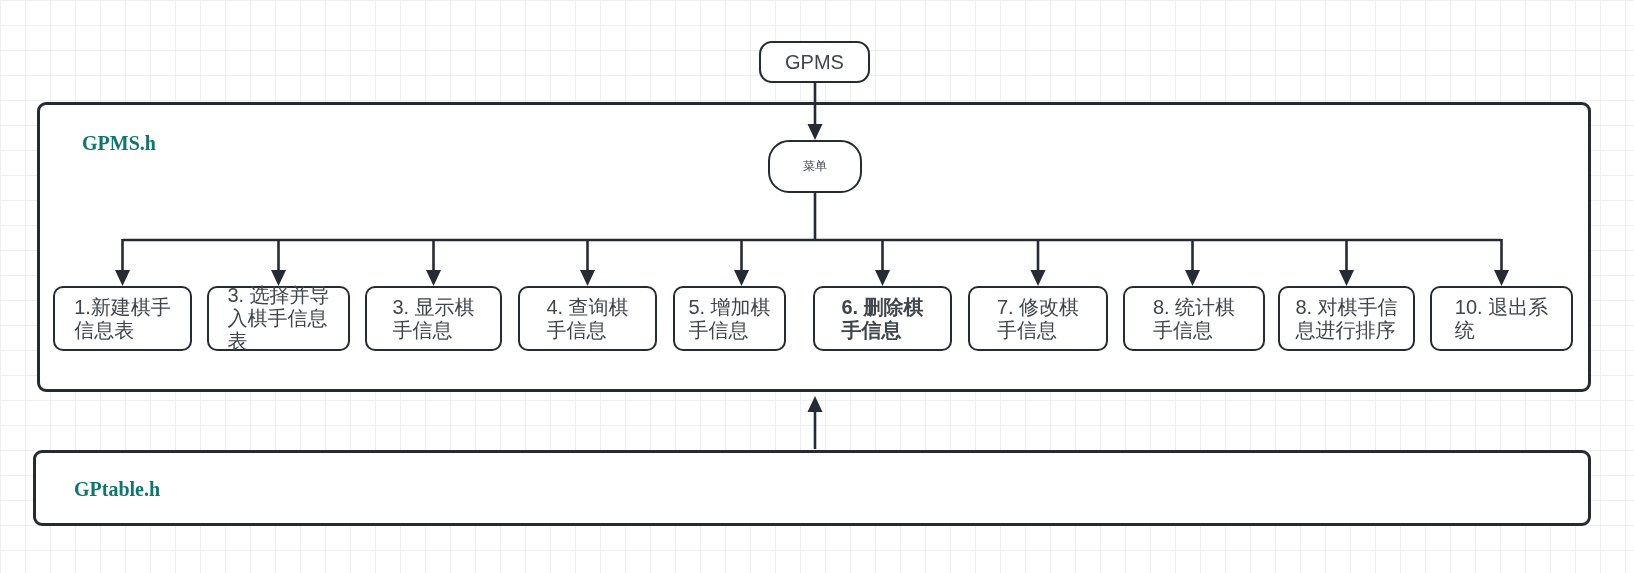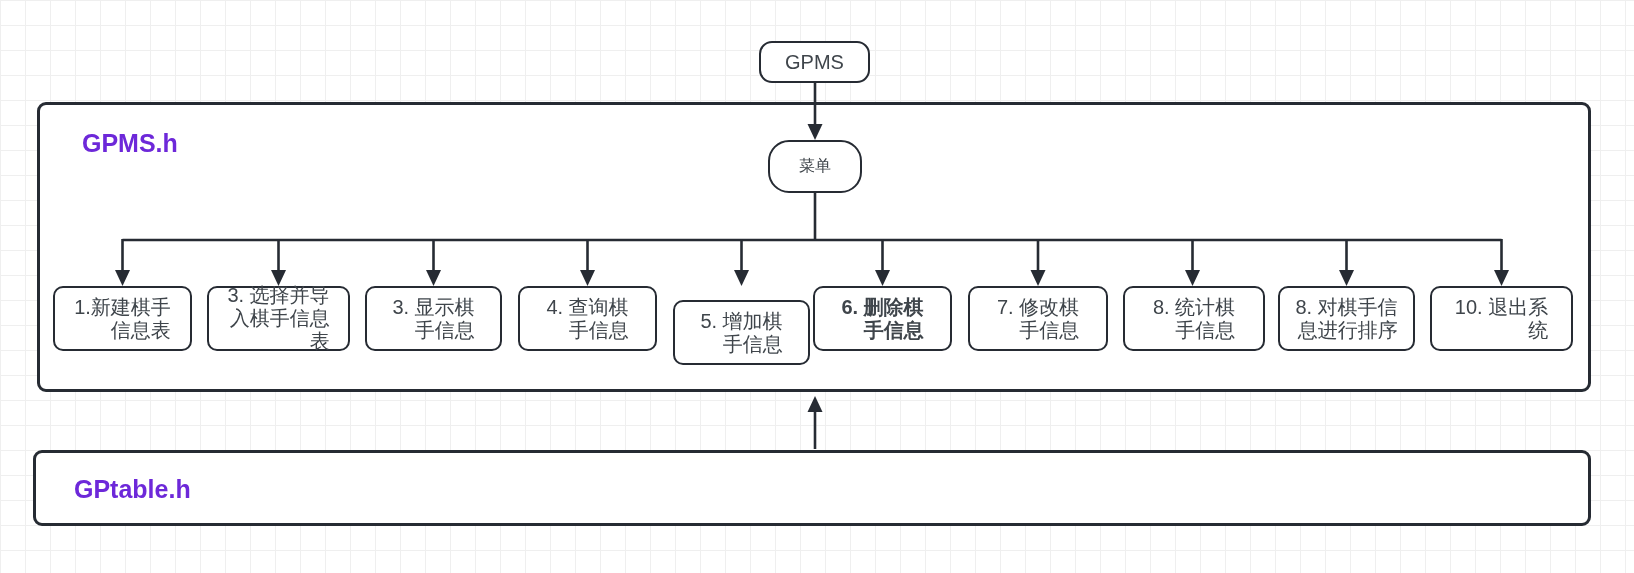--- a/index.html
+++ b/index.html
@@ -25,25 +25,26 @@
     background: #ffffff;
     border: 3px solid #262b33;
     border-radius: 9px;
     box-sizing: border-box;
     z-index: 1;
   }
   #gpms-container  { left: 37px;  top: 102px; width: 1554px; height: 290px; }
   #gptable-container { left: 33px; top: 450px; width: 1558px; height: 76px; }
   .container-label {
     position: absolute;
-    font-size: 25px;
+    font-size: 20px;
     font-weight: bold;
-    color: #6d28d9;
+    color: #0f766e;
     line-height: 23px;
     white-space: pre;
+    font-family: Liberation Serif, serif;
   }
   #gpms-container .container-label   { left: 42px; top: 27px; }
   #gptable-container .container-label { left: 38px; top: 25px; text-align: center; }
 
   .node {
     position: absolute;
     background: #ffffff;
     border: 2.5px solid #262b33;
     box-sizing: border-box;
     display: flex;
@@ -51,41 +52,41 @@
     justify-content: center;
     color: #3f454b;
     z-index: 3;
   }
   #root-node {
     left: 759px; top: 41px; width: 111px; height: 42px;
     border-radius: 13px; font-size: 20px;
   }
   #menu-node {
     left: 768px; top: 140px; width: 94px; height: 53px;
-    border-radius: 21px; font-size: 16px;
+    border-radius: 21px; font-size: 12px;
   }
   .item-box {
     position: absolute;
     top: 286px;
     height: 65px;
     background: #ffffff;
     border: 2.5px solid #262b33;
     border-radius: 10px;
     box-sizing: border-box;
     display: flex;
     align-items: center;
     justify-content: center;
     color: #3f454b;
     font-size: 20px;
     line-height: 23px;
     z-index: 3;
   }
   .shape-label {
     white-space: pre;
-    text-align: right;
+    text-align: left;
   }
   #connector-layer {
     position: absolute;
     left: 0; top: 0;
     width: 1634px;
     height: 573px;
     z-index: 2;
     pointer-events: none;
   }
 </style>
@@ -150,21 +151,21 @@
 表</span>
       </div>
       <div class="item-box" style="left: 365px; width: 137px;">
         <span class="shape-label">3. 显示棋
 手信息</span>
       </div>
       <div class="item-box" style="left: 518px; width: 139px;">
         <span class="shape-label">4. 查询棋
 手信息</span>
       </div>
-      <div class="item-box" style="left: 673px; width: 137px; margin-top: 14px;">
+      <div class="item-box" style="left: 673px; width: 113px;">
         <span class="shape-label">5. 增加棋
 手信息</span>
       </div>
       <div class="item-box" style="left: 813px; width: 139px; font-weight: bold;">
         <span class="shape-label">6. 删除棋
 手信息</span>
       </div>
       <div class="item-box" style="left: 968px; width: 140px;">
         <span class="shape-label">7. 修改棋
 手信息</span>

